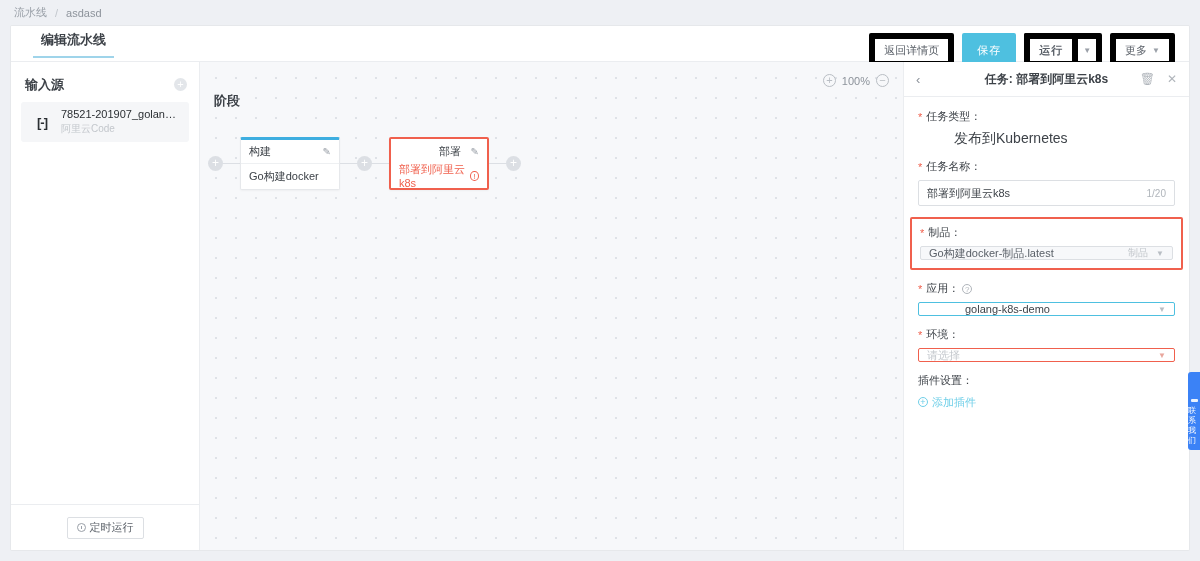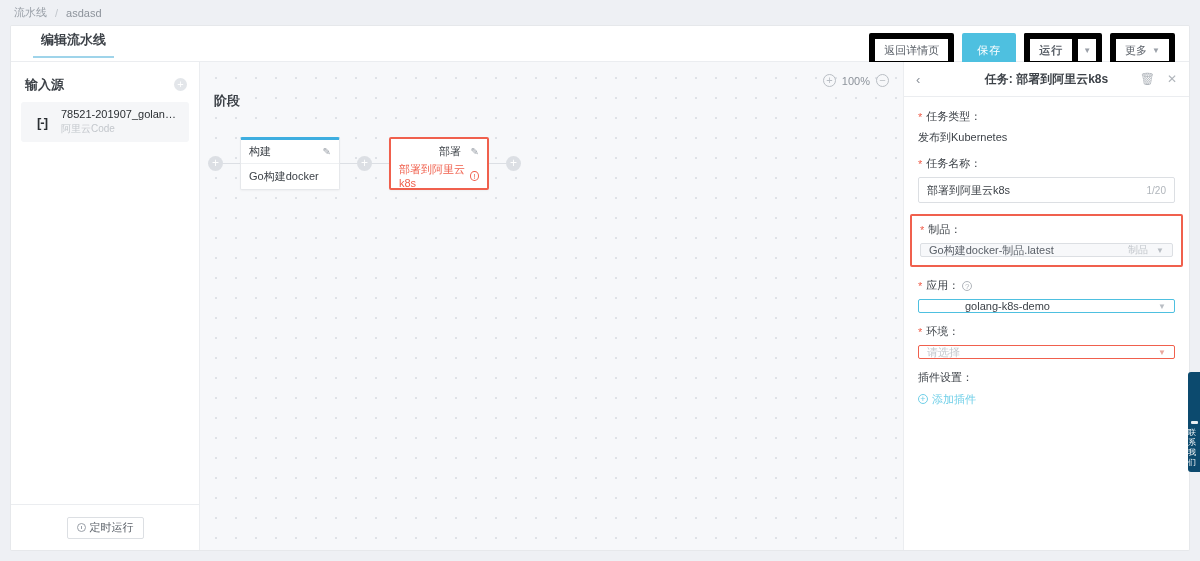--- a/index.html
+++ b/index.html
@@ -244,21 +244,21 @@
     font-size: 11px; color: #3d4248; margin-bottom: 6px;
     display: flex; align-items: center; gap: 3px;
   }
   .req { color: #f0604d; margin-right: 1px; }
   .help {
     width: 10px; height: 10px; border-radius: 50%;
     border: 1px solid #b0b5bb; color: #b0b5bb;
     font-size: 8px; line-height: 9px; text-align: center;
     display: inline-block;
   }
-  .fvalue { font-size: 11px; color: #3d4248; }
+  .fvalue { font-size: 14px; color: #3d4248; margin-left: 36px; }
   .inp {
     height: 26px; width: 100%;
     border: 1px solid #dcdfe3; border-radius: 2px;
     background: #fff;
     display: flex; align-items: center;
     padding: 0 8px;
     font-size: 11px; color: #3d4248;
     cursor: text;
   }
   .inp .counter { margin-left: auto; color: #b0b5bb; font-size: 10px; }
@@ -296,22 +296,22 @@
   }
   .plus-circle {
     width: 10px; height: 10px; border-radius: 50%;
     border: 1px solid #6fcfe8; color: #6fcfe8;
     font-size: 9px; line-height: 9px; text-align: center;
   }
 
   
   .contact {
     position: absolute; right: 0; top: 372px;
-    width: 12px; height: 100px;
-    background: #0c4a6e;
+    width: 12px; height: 78px;
+    background: #3b82f6;
     border-radius: 3px 0 0 3px;
     color: #fff; font-size: 8px;
     display: flex; flex-direction: column; align-items: center;
     justify-content: flex-end; padding-bottom: 4px;
     line-height: 10px;
     cursor: pointer;
     z-index: 20;
   }
   .contact .bar {
     width: 7px; height: 3px; background: #fff; border-radius: 1px;

